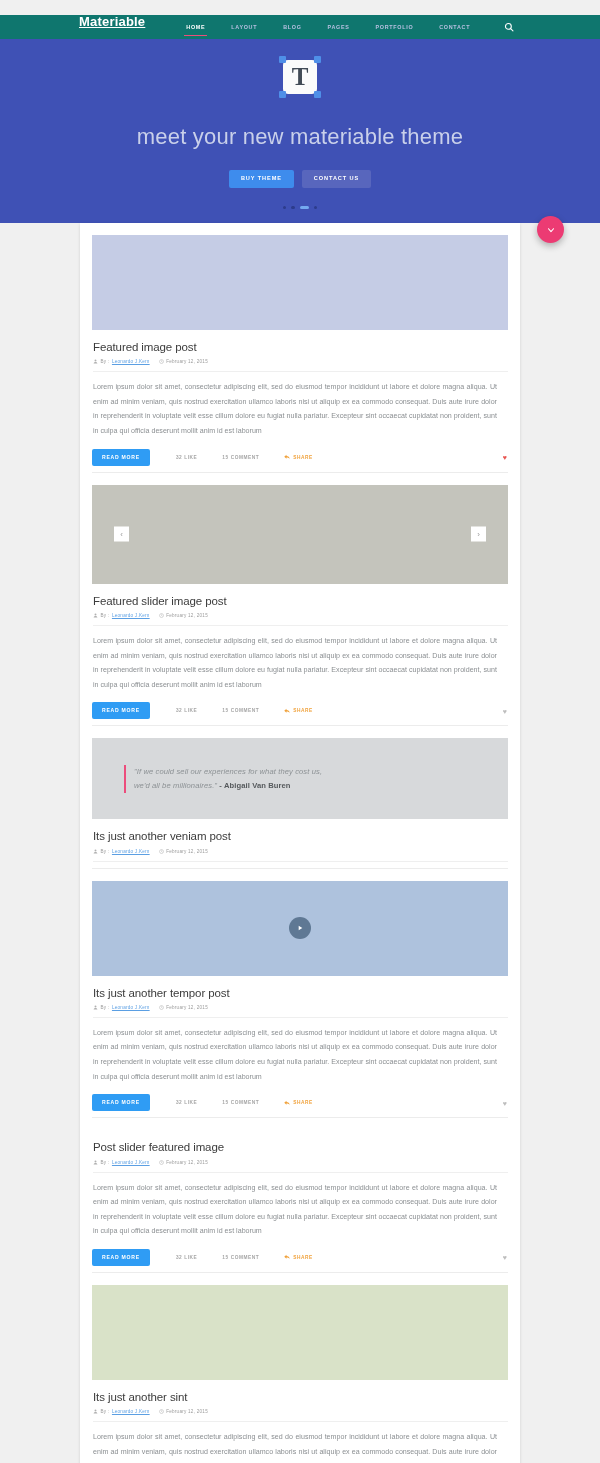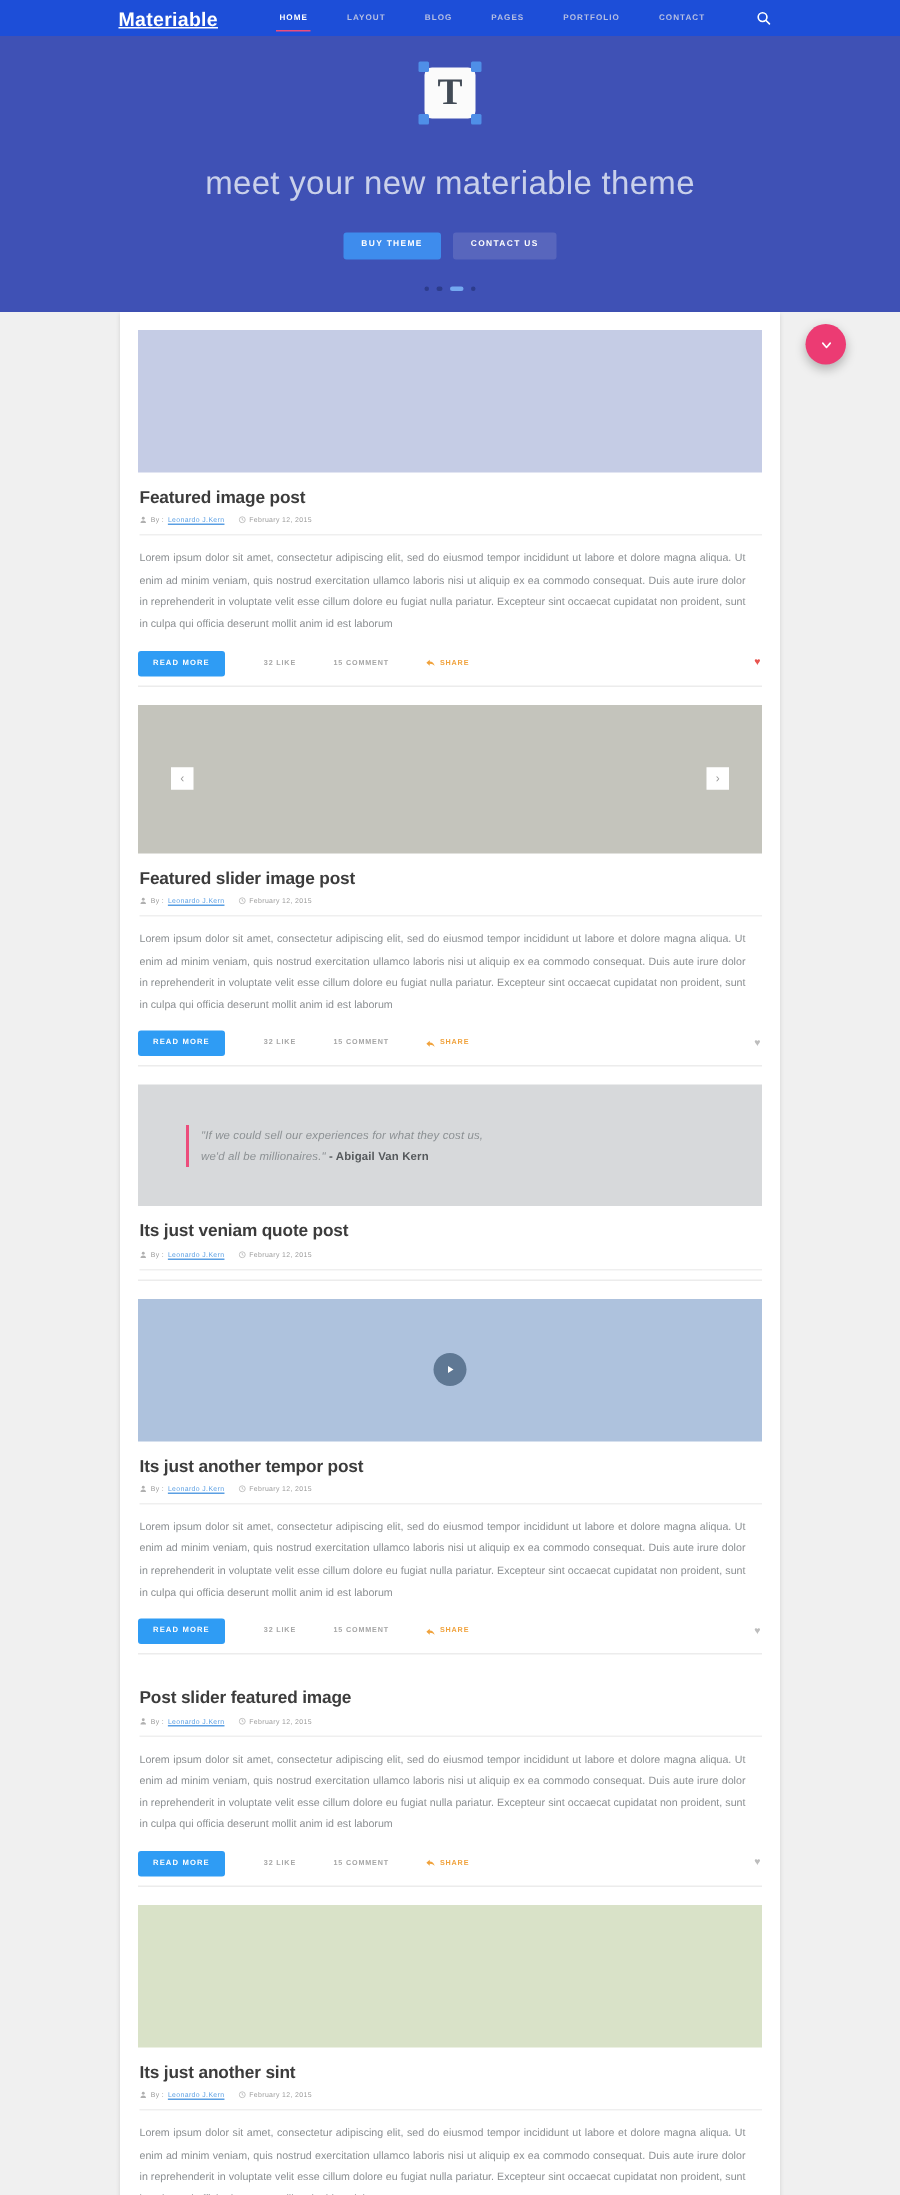--- a/index.html
+++ b/index.html
@@ -7,25 +7,25 @@
     width: 600px;
     background: #f0f0f0;
     font-family: "Liberation Sans", sans-serif;
     -webkit-font-smoothing: antialiased;
   }
   body { width: 600px; position: relative; overflow-x: hidden; }
 
   
   .navbar {
     height: 24px;
-    background: #1d4ed8;
-    display: flex;
-    align-items: center;
+    background: #0f766e;
+    display: flex;
     position: relative;
     z-index: 40;
+    margin-top: 15px;
   }
   .brand {
     color: #ffffff;
     font-size: 13px;
     font-weight: bold;
     letter-spacing: .2px;
     margin-left: 79px;
     margin-right: 28px;
     line-height: 1;
   }
@@ -271,21 +271,21 @@
     border: 0;
     cursor: pointer;
     display: flex;
     align-items: center;
     justify-content: center;
   }
 
   .post-title {
     font-size: 11.5px;
     color: #3c3c3c;
-    font-weight: bold;
+    font-weight: normal;
     letter-spacing: -.1px;
     margin: 10px 0 0 1px;
     line-height: 1.25;
   }
   .post-meta {
     display: flex;
     align-items: center;
     gap: 9px;
     margin: 5px 0 0 1px;
     font-size: 4.6px;
@@ -505,24 +505,24 @@
             </svg>
             <span>SHARE</span>
           </span>
           <span class="heart">♥</span>
         </div>
       </div>
       <div class="post">
         <div class="thumb quote quote-box">
           <div class="quote-inner">
             <div class="quote-line1">"If we could sell our experiences for what they cost us,</div>
-            <div class="quote-line2"><em>we'd all be millionaires."</em> <span class="quote-author">- Abigail Van Kern</span></div>
+            <div class="quote-line2"><em>we'd all be millionaires."</em> <span class="quote-author">- Abigail Van Buren</span></div>
           </div>
         </div>
-        <h2 class="post-title">Its just veniam quote post</h2>
+        <h2 class="post-title">Its just another veniam post</h2>
         <div class="post-meta">
           <span class="meta-chunk">
             <span class="meta-ico">
               <svg width="5" height="5" viewBox="0 0 24 24" fill="#b0b0b0">
                 <circle cx="12" cy="7" r="4.6"></circle>
                 <path d="M3 22c0-5 4-8 9-8s9 3 9 8z"></path>
               </svg>
             </span>
             <span>By :</span>
             <a class="meta-author" href="#">Leonardo J.Kern</a>

